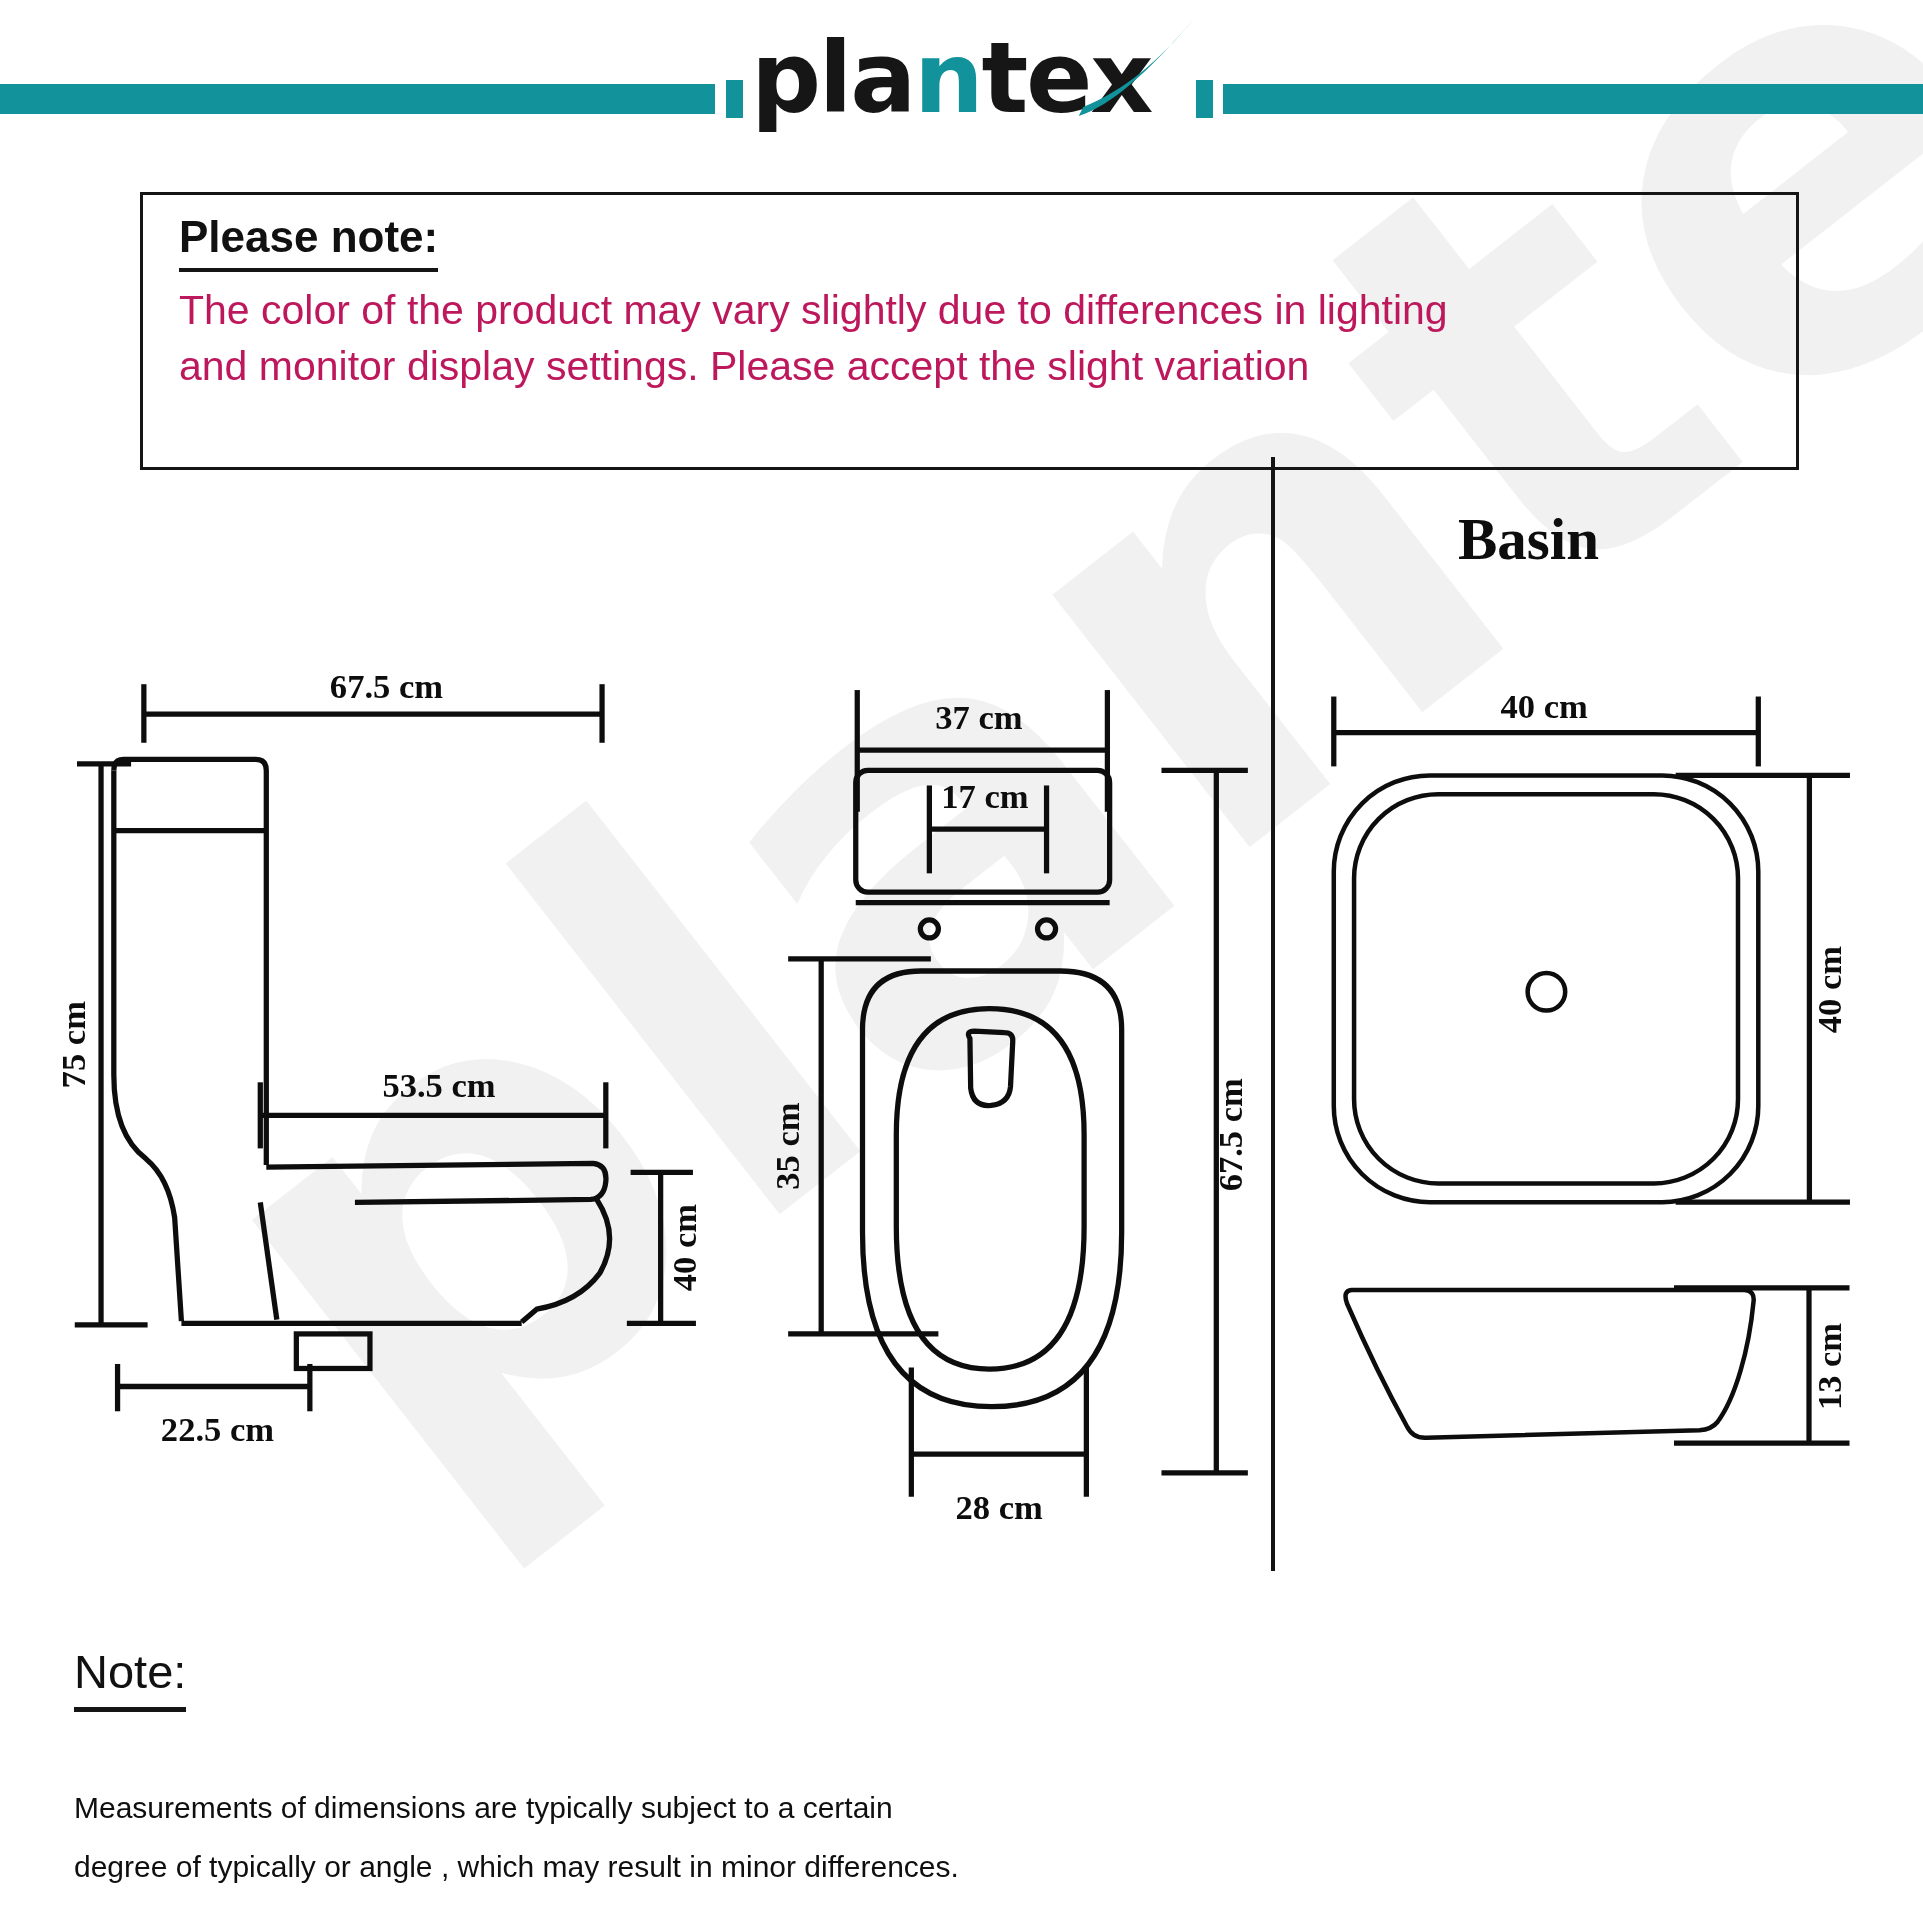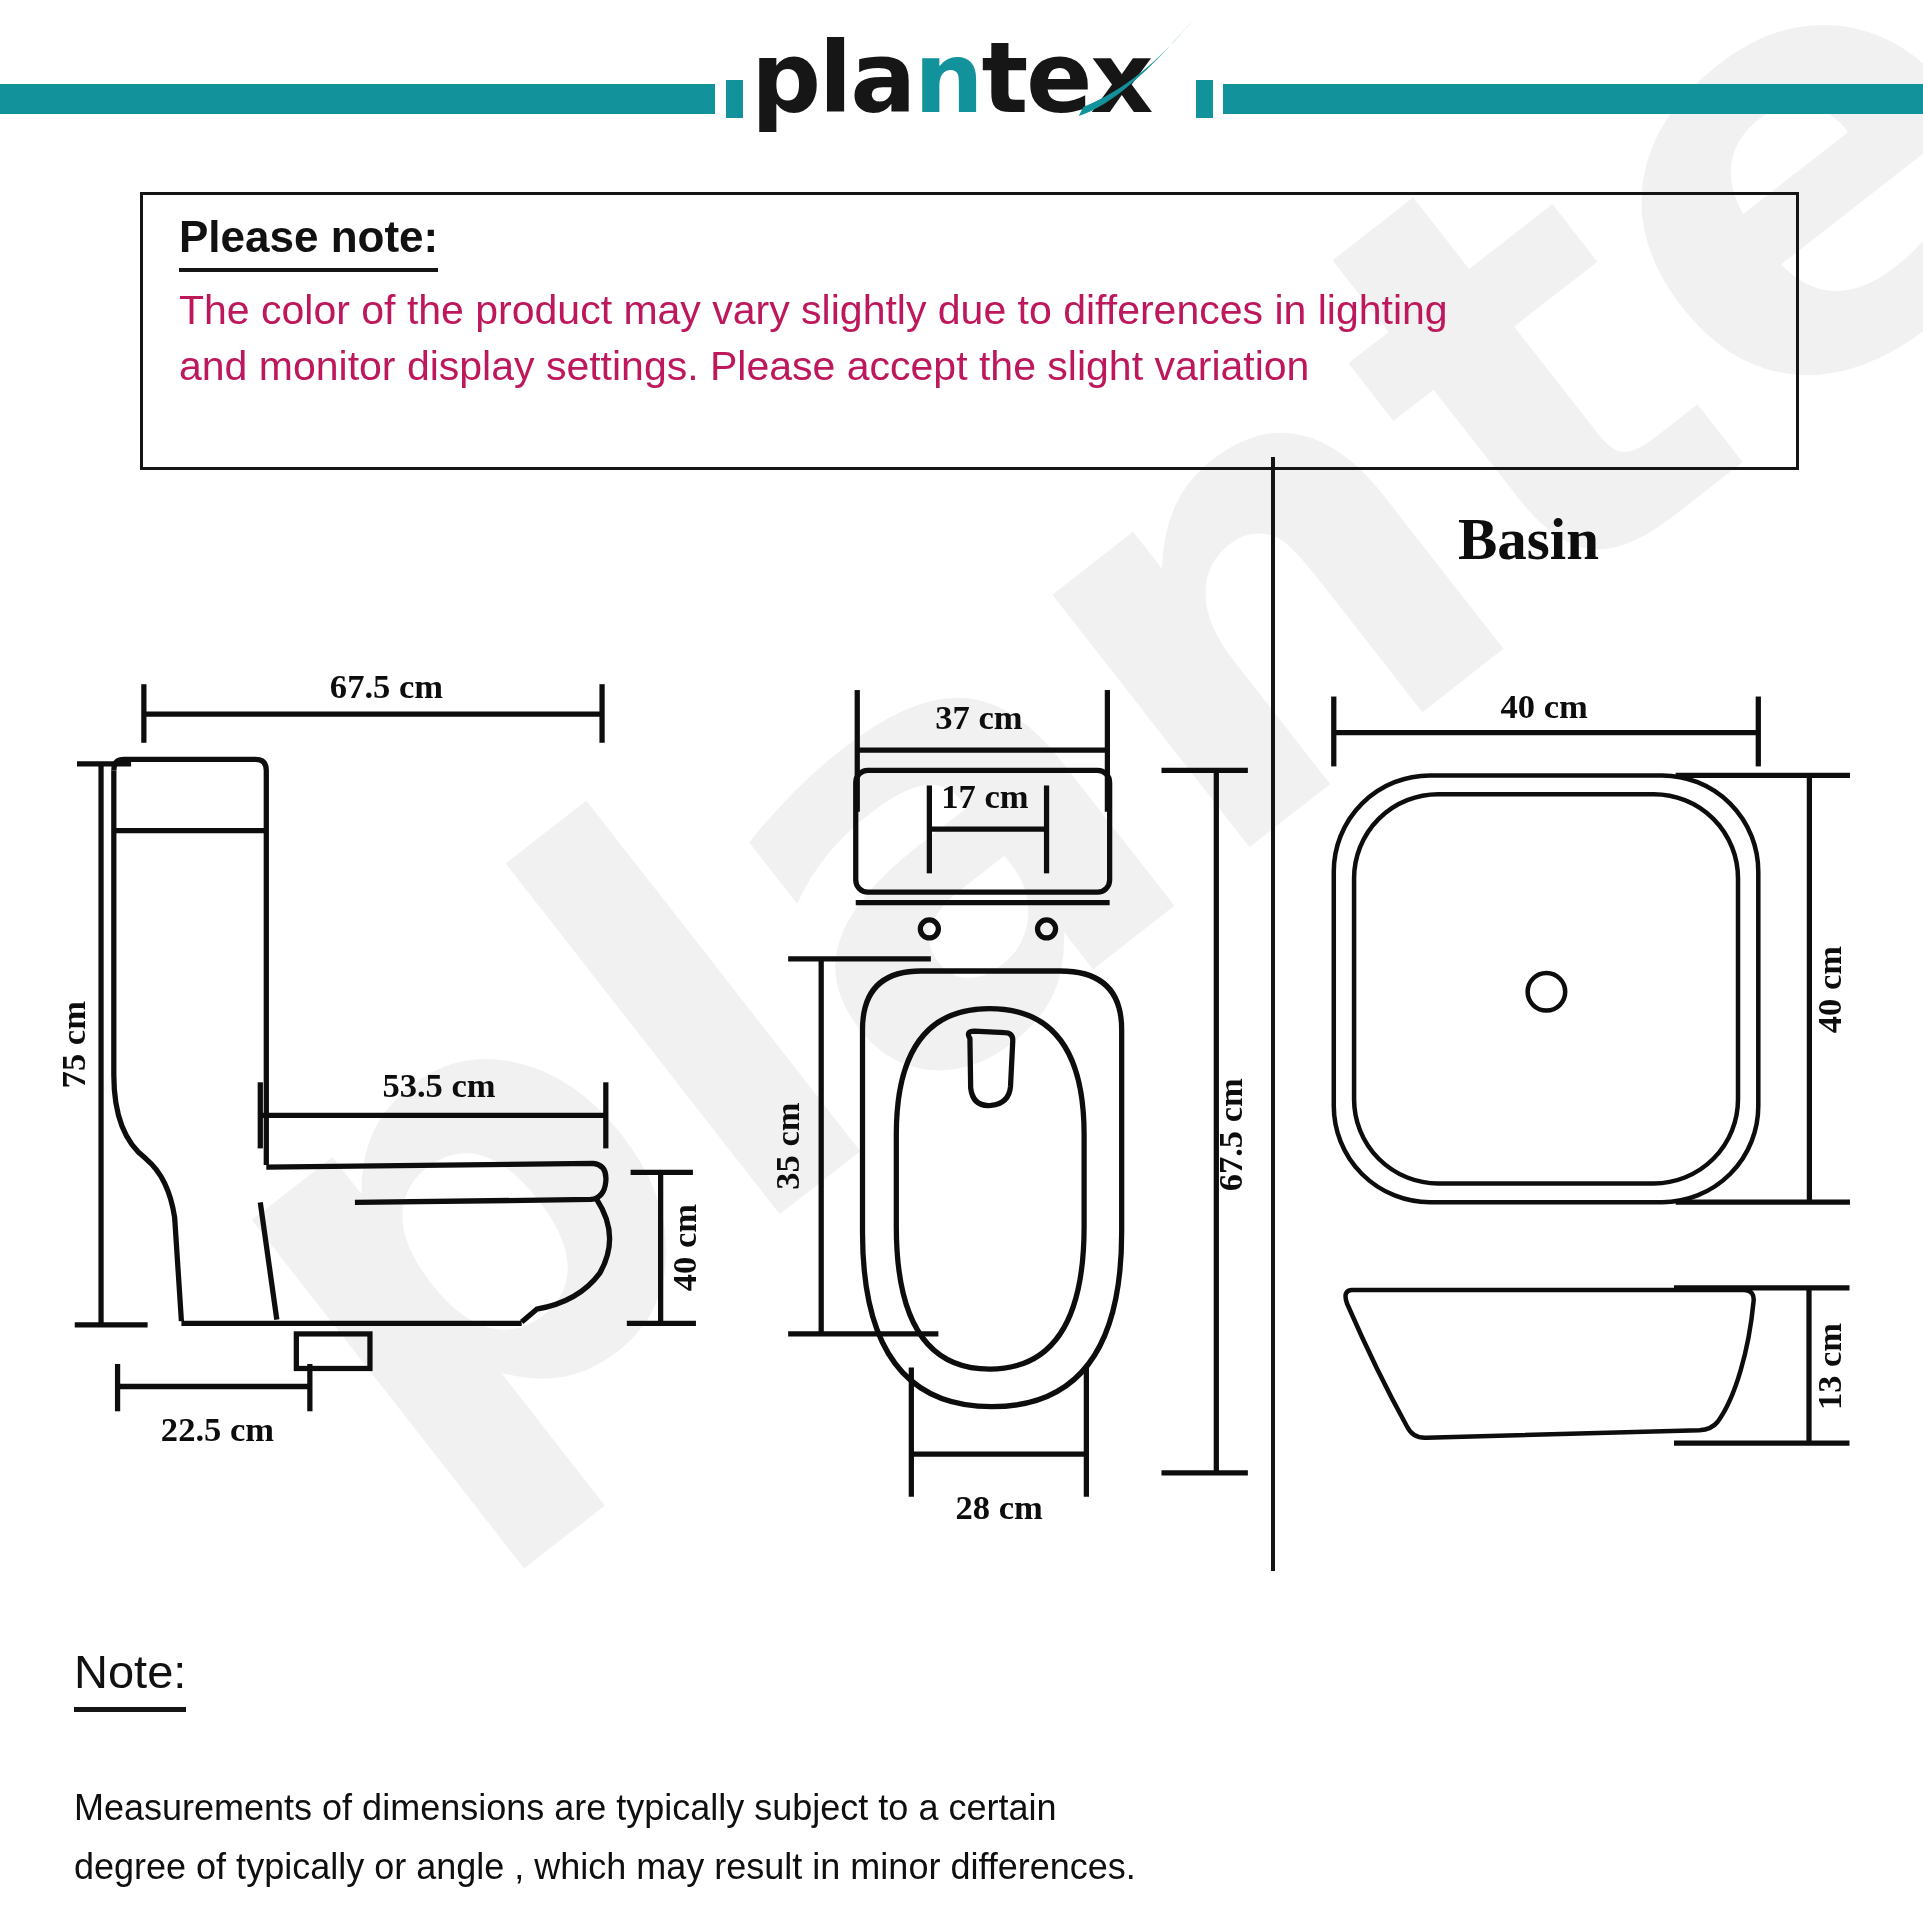--- a/index.html
+++ b/index.html
@@ -39,21 +39,21 @@
   .f-cside{left:71px;top:654px;}
   .f-ctop{left:782px;top:654px;}
   .f-btop{left:1315px;top:695px;}
   .f-bside{left:1315px;top:1278px;}
   .ln{stroke:#0d0d0d;stroke-width:7;fill:none;}
   .ln6{stroke:#0d0d0d;stroke-width:6;fill:none;}
   .dim{font-family:"Liberation Serif",serif;font-weight:bold;font-size:46px;fill:#0d0d0d;}
   
   .note-title{position:absolute;left:74px;top:1644px;font-size:47px;font-weight:400;z-index:3;
               display:inline-block;border-bottom:5.3px solid #151515;padding-bottom:7.5px;}
-  .note-body{position:absolute;left:74px;top:1778px;font-size:36px;line-height:59px;z-index:3;color:#0f0f0f;}
+  .note-body{position:absolute;left:74px;top:1778px;font-size:30px;line-height:59px;z-index:3;color:#0f0f0f;}
 </style>
 </head>
 <body>
 
 <div class="canvas">
 
   <div class="watermark">plantex</div>
 
   <div class="bar bar-left"></div>
   <div class="bar-dash dash-l"></div>

